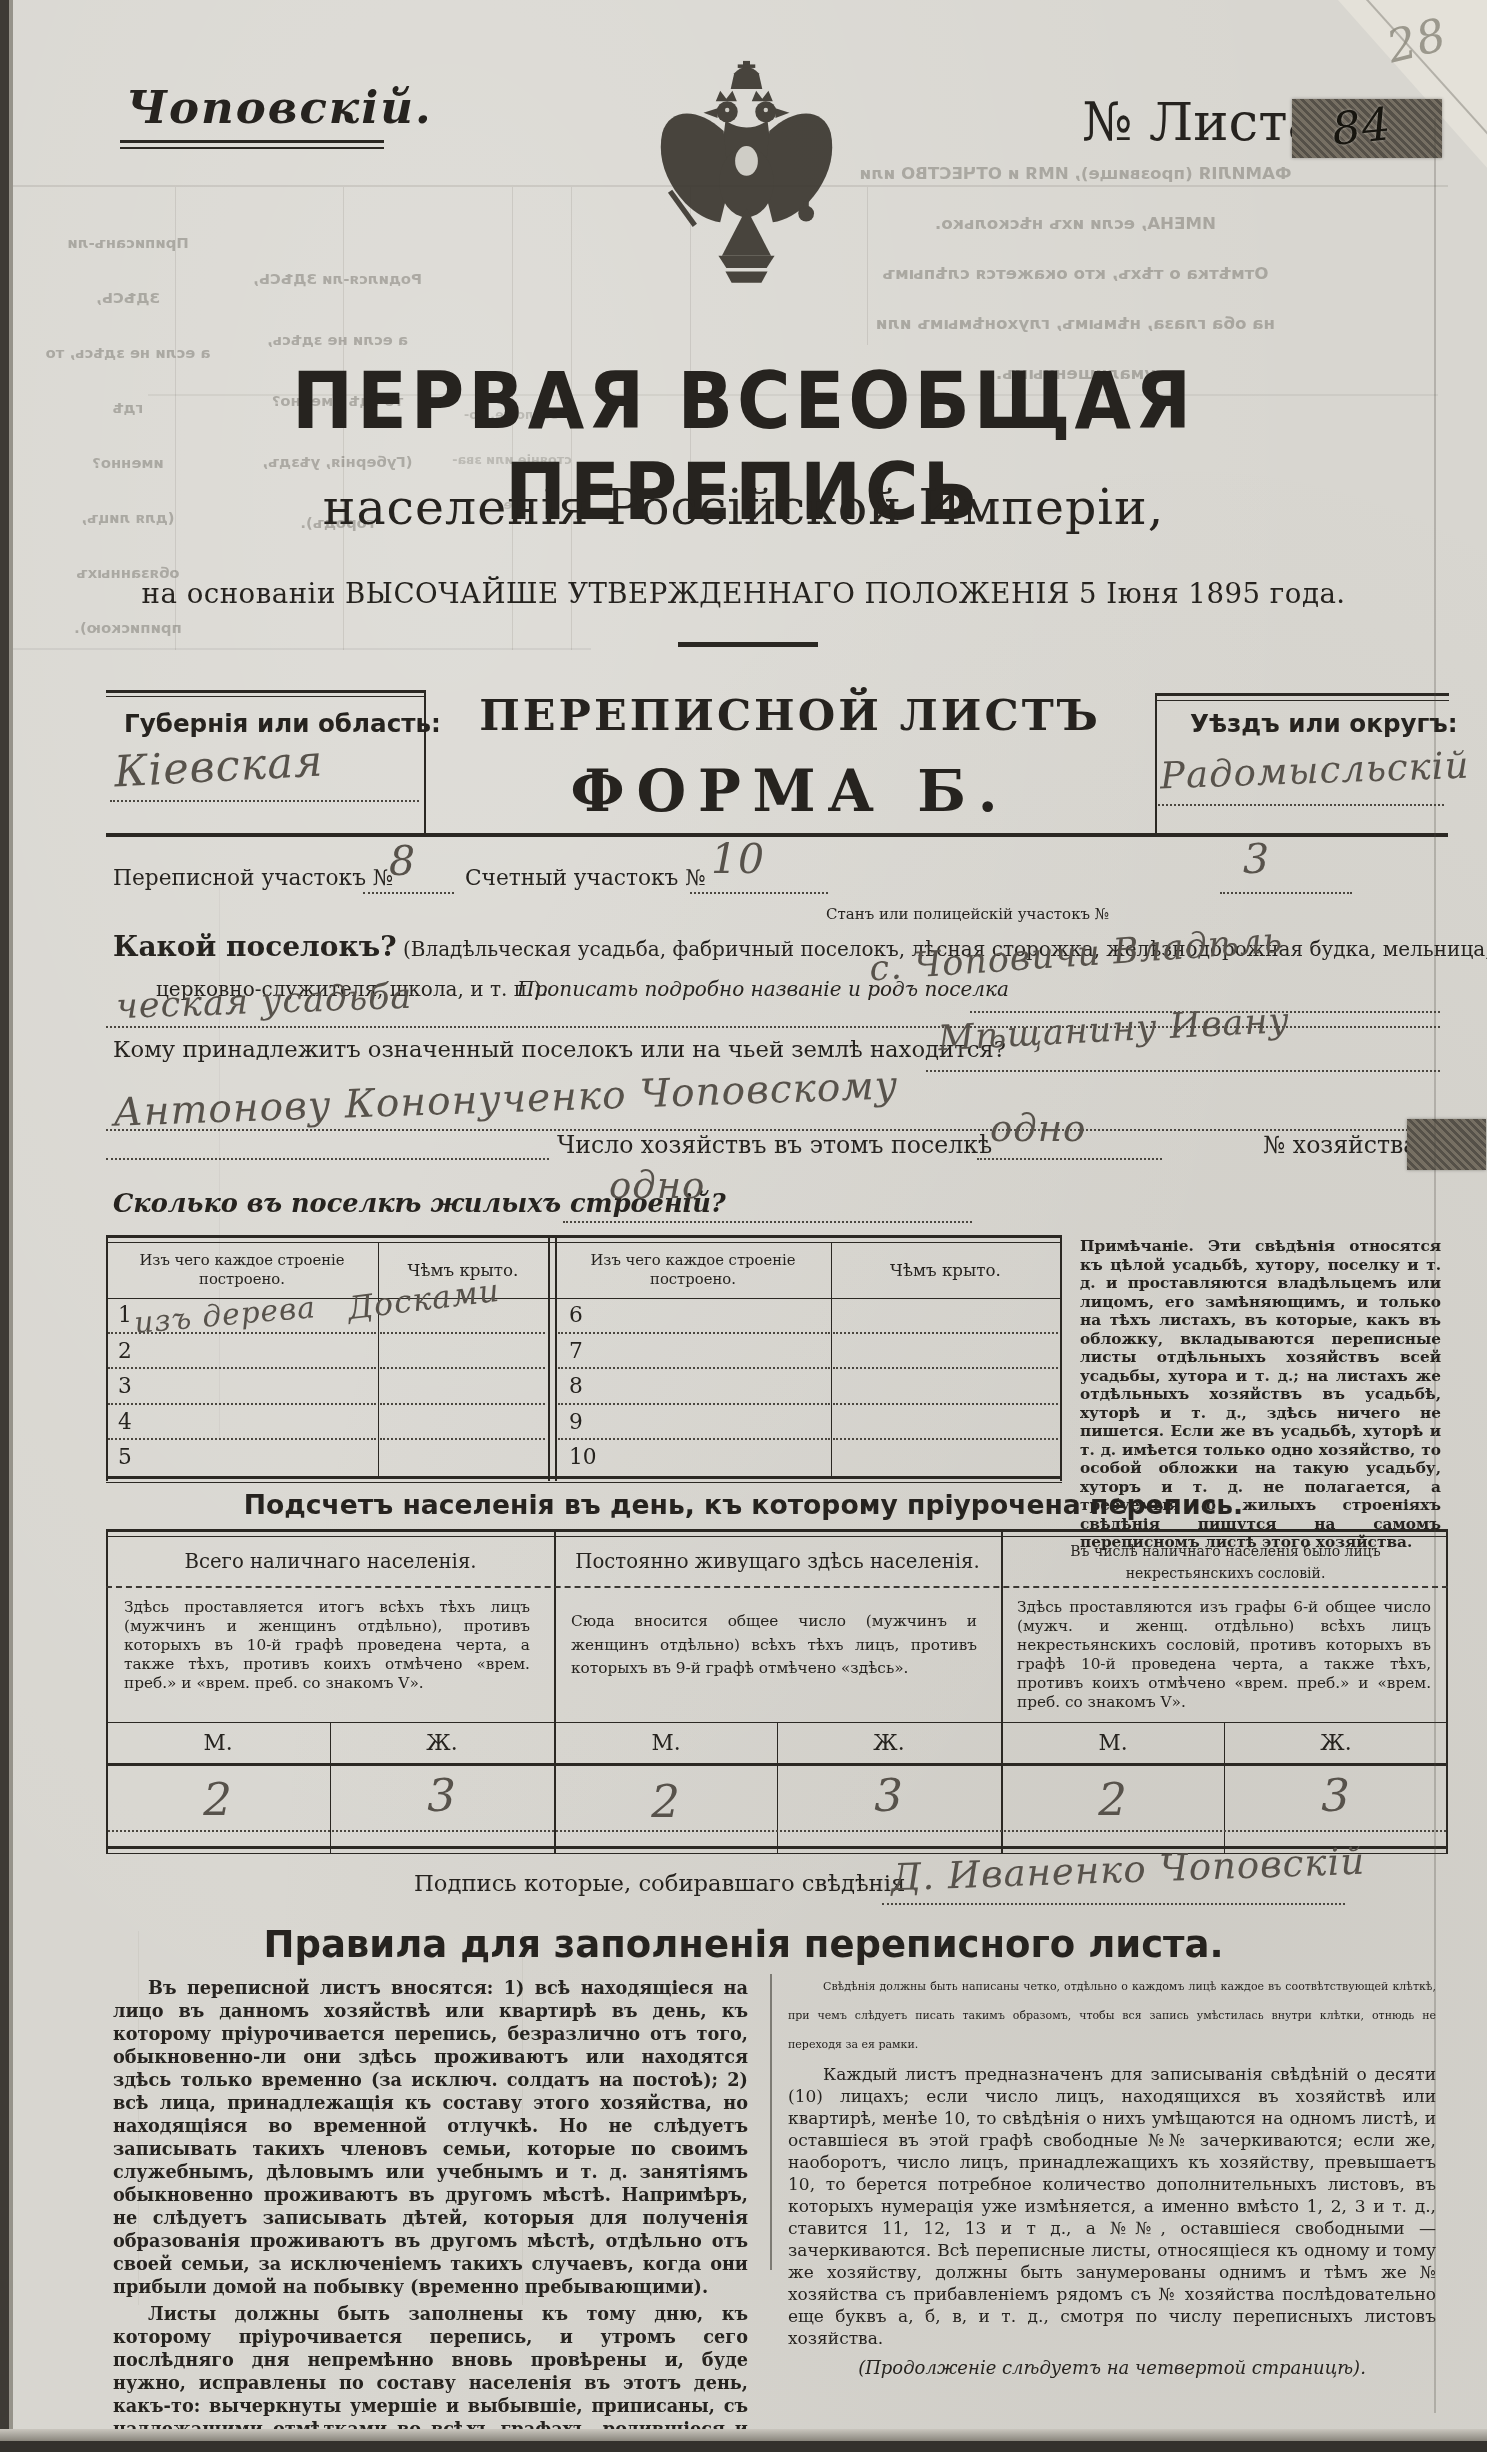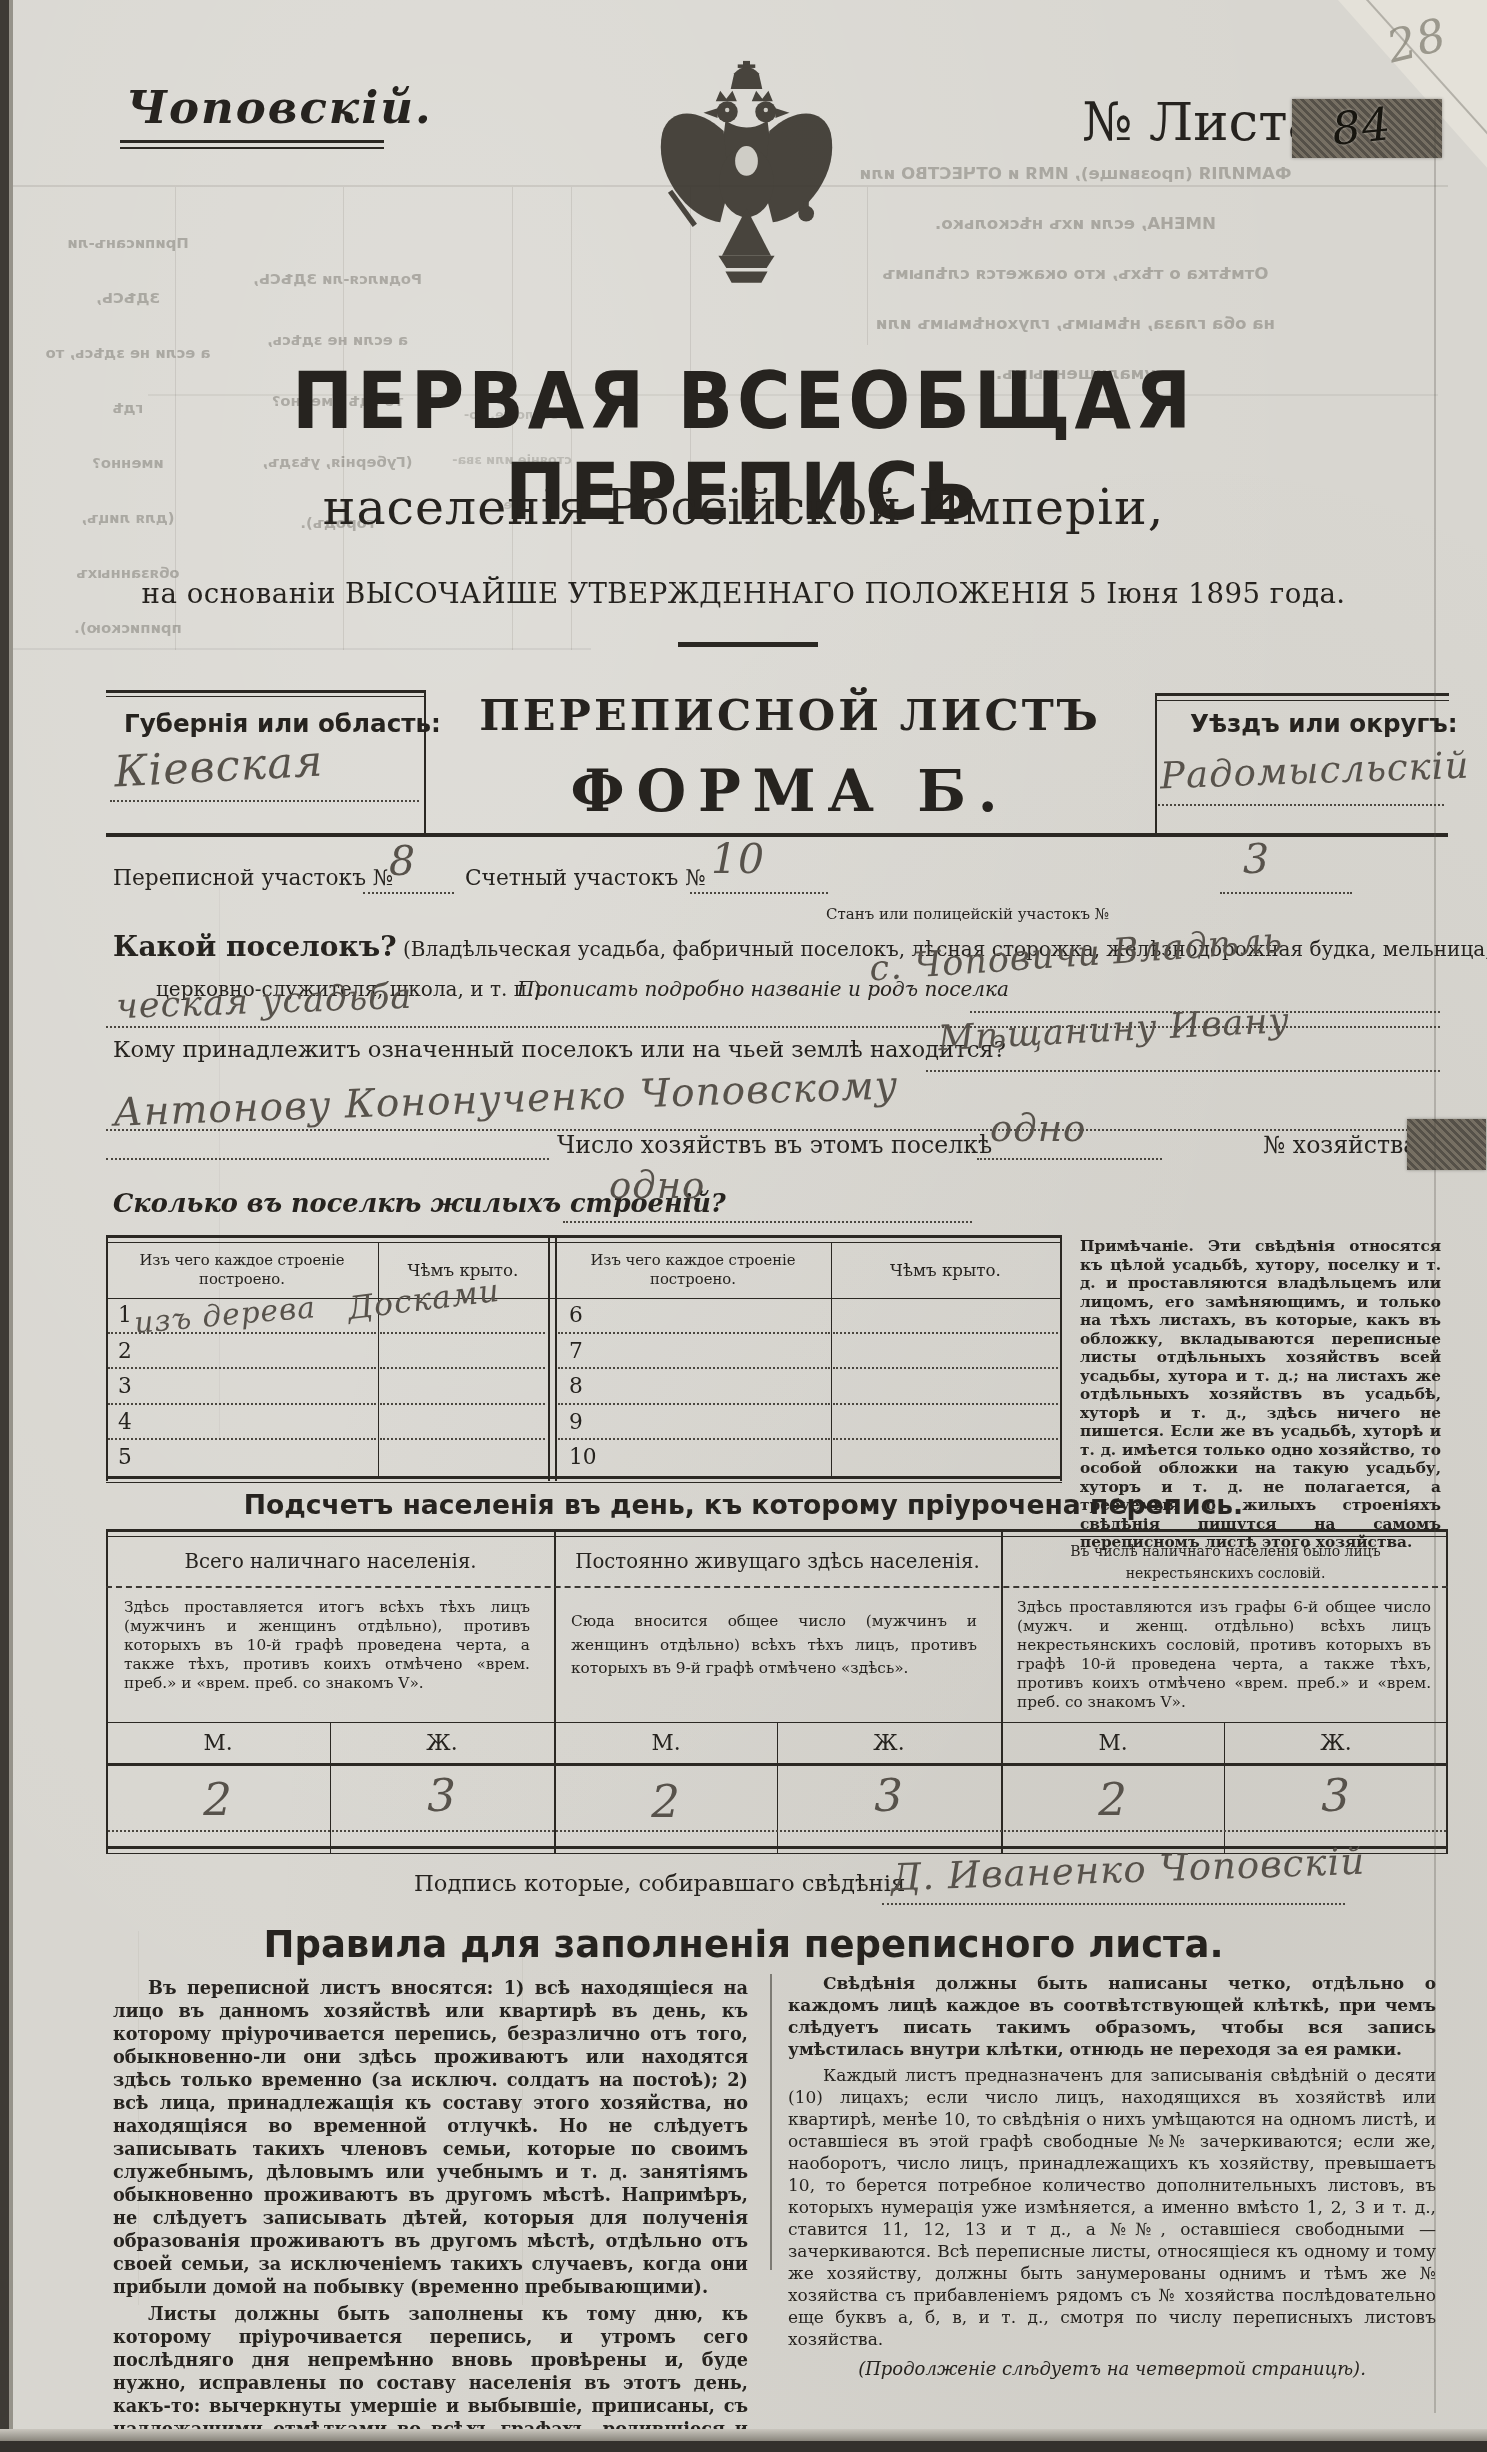--- a/index.html
+++ b/index.html
@@ -277,21 +277,21 @@
   <div class="abs sans b center" style="left:54px;top:1923px;width:1379px;font-size:37px;">Правила для заполненія переписного листа.</div>
 
   <div class="abs" style="left:770px;top:1974px;width:2px;height:296px;background:rgba(55,52,45,.55);"></div>
 
   <div class="abs" style="left:113px;top:1976px;width:635px;font-weight:bold;">
     <p class="rulep serif">Въ переписной листъ вносятся: 1) всѣ находящіеся на лицо въ данномъ хозяйствѣ или квартирѣ въ день, къ которому пріурочивается перепись, безразлично отъ того, обыкновенно-ли они здѣсь проживаютъ или находятся здѣсь только временно (за исключ. солдатъ на постоѣ); 2) всѣ лица, принадлежащія къ составу этого хозяйства, но находящіяся во временной отлучкѣ. Но не слѣдуетъ записывать такихъ членовъ семьи, которые по своимъ служебнымъ, дѣловымъ или учебнымъ и т. д. занятіямъ обыкновенно проживаютъ въ другомъ мѣстѣ. Напримѣръ, не слѣдуетъ записывать дѣтей, которыя для полученія образованія проживаютъ въ другомъ мѣстѣ, отдѣльно отъ своей семьи, за исключеніемъ такихъ случаевъ, когда они прибыли домой на побывку (временно пребывающими).</p>
     <p class="rulep serif">Листы должны быть заполнены къ тому дню, къ которому пріурочивается перепись, и утромъ сего послѣдняго дня непремѣнно вновь провѣрены и, буде нужно, исправлены по составу населенія въ этотъ день, какъ-то: вычеркнуты умершіе и выбывшіе, приписаны, съ надлежащими отмѣтками во всѣхъ графахъ, родившіеся и вновь прибывшіе, отмѣчены вступившіе въ бракъ или овдовѣвшіе и т. д.</p>
   </div>
 
   <div class="abs" style="left:788px;top:1972px;width:648px;">
-    <p class="rulep serif" style="font-size:17px;line-height:22px;font-weight:bold;">Свѣдѣнія должны быть написаны четко, отдѣльно о каждомъ лицѣ каждое въ соотвѣтствующей клѣткѣ, при чемъ слѣдуетъ писать такимъ образомъ, чтобы вся запись умѣстилась внутри клѣтки, отнюдь не переходя за ея рамки.</p>
+    <p class="rulep serif" style="font-size:11px;line-height:29px;">Свѣдѣнія должны быть написаны четко, отдѣльно о каждомъ лицѣ каждое въ соотвѣтствующей клѣткѣ, при чемъ слѣдуетъ писать такимъ образомъ, чтобы вся запись умѣстилась внутри клѣтки, отнюдь не переходя за ея рамки.</p>
     <p class="rulep serif" style="font-size:17px;line-height:22px;">Каждый листъ предназначенъ для записыванія свѣдѣній о десяти (10) лицахъ; если число лицъ, находящихся въ хозяйствѣ или квартирѣ, менѣе 10, то свѣдѣнія о нихъ умѣщаются на одномъ листѣ, и оставшіеся въ этой графѣ свободные №№ зачеркиваются; если же, наоборотъ, число лицъ, принадлежащихъ къ хозяйству, превышаетъ 10, то берется потребное количество дополнительныхъ листовъ, въ которыхъ нумерація уже измѣняется, а именно вмѣсто 1, 2, 3 и т. д., ставится 11, 12, 13 и т д., а №№, оставшіеся свободными — зачеркиваются. Всѣ переписные листы, относящіеся къ одному и тому же хозяйству, должны быть занумерованы однимъ и тѣмъ же № хозяйства съ прибавленіемъ рядомъ съ № хозяйства послѣдовательно еще буквъ а, б, в, и т. д., смотря по числу переписныхъ листовъ хозяйства.</p>
     <p class="serif i center" style="font-size:18px;margin:7.9px 0 0 0;">(Продолженіе слѣдуетъ на четвертой страницѣ).</p>
   </div>
 
   <div class="abs" style="left:0;top:0;width:8.9px;height:2453px;background:#3e3b36;"></div>
   <div class="abs" style="left:8.9px;top:0;width:3.9px;height:2453px;background:#96938a;"></div>
   <div class="abs" style="left:0;top:2429px;width:1487px;height:11.8px;background:linear-gradient(#c9c6be,#8a867d);"></div>
   <div class="abs" style="left:0;top:2441px;width:1487px;height:11.8px;background:#34312d;"></div>
   <div class="abs" style="left:1434px;top:118px;width:2px;height:2295px;background:rgba(70,66,58,.25);"></div>
 

